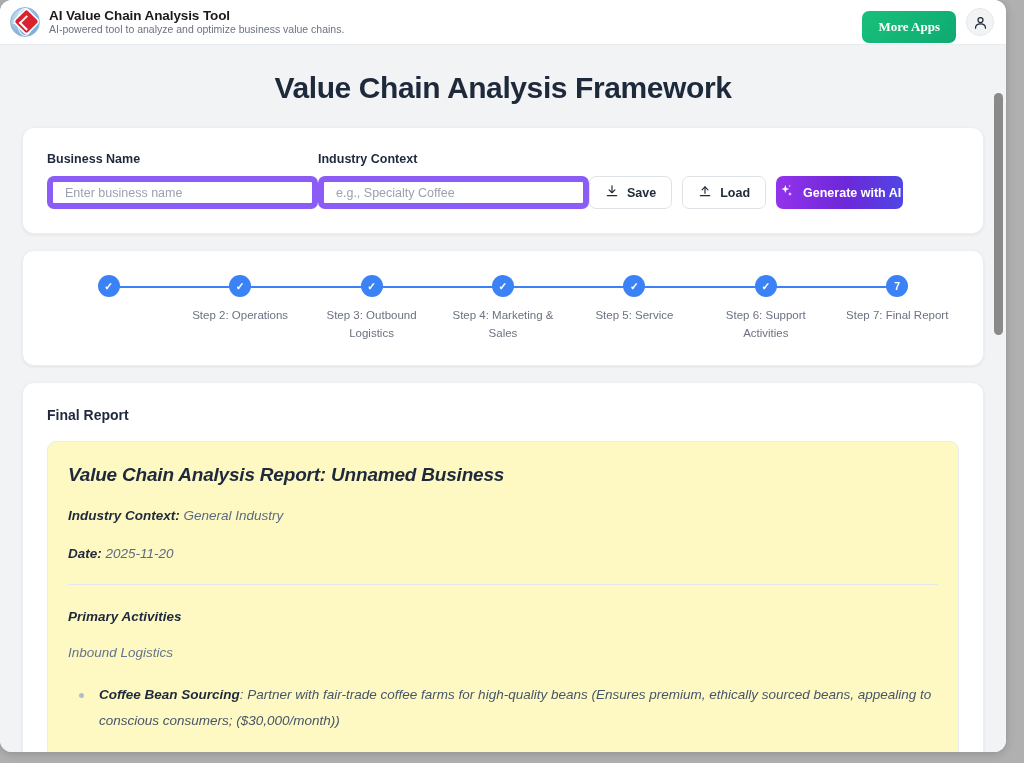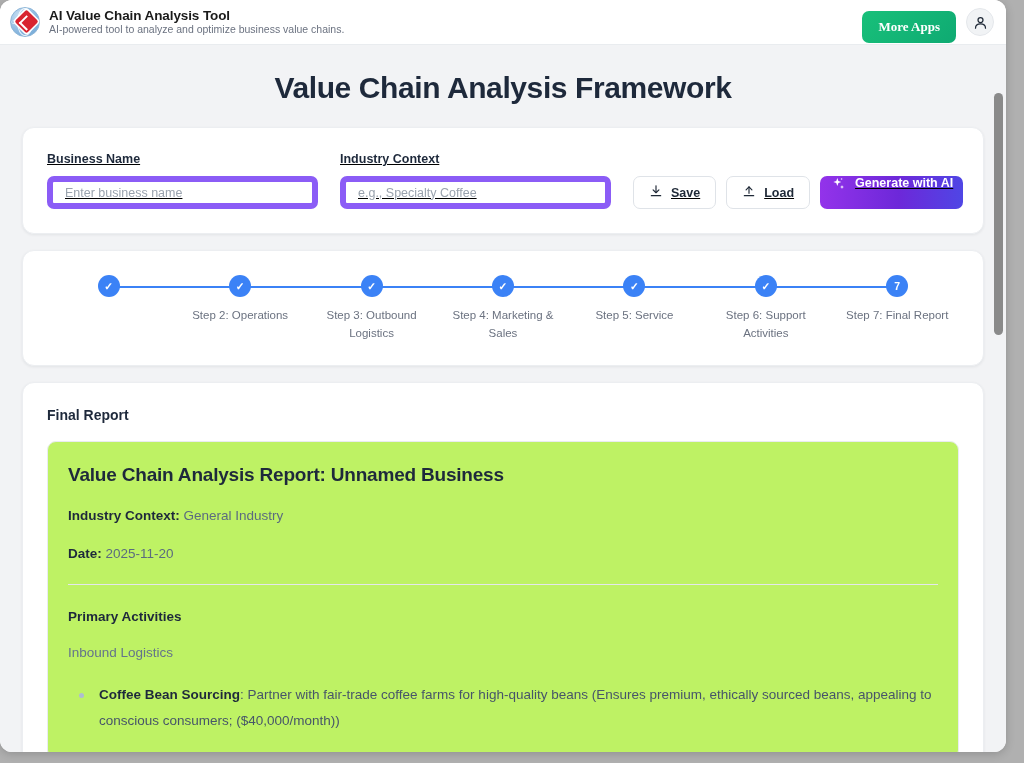--- a/index.html
+++ b/index.html
@@ -137,22 +137,20 @@
     border-radius: 12px;
     box-shadow: 0 1px 3px rgba(16,24,40,0.07);
     border: 1px solid #eceef1;
   }
 
   
   #form-card {
     padding: 24px;
     display: flex;
     align-items: flex-end;
-    gap: 22px;
-    text-decoration: underline;
   }
   .field { display: flex; flex-direction: column; }
   .field-label {
     font-size: 12.5px;
     font-weight: 700;
     color: #1e293b;
     margin-bottom: 10px;
   }
   .text-input {
     height: 33px;
@@ -182,22 +180,22 @@
     color: #1f2937;
     cursor: pointer;
     font-family: inherit;
     text-align: right;
   }
   #generate-btn {
     height: 33px;
     background: linear-gradient(90deg, #9333ea 0%, #6d28d9 55%, #4f46e5 100%);
     border: none;
     border-radius: 7px;
-    display: flex; align-items: flex-start; gap: 9px;
-    padding: 0 10px;
+    display: flex; align-items: center; gap: 9px;
+    padding: 0 2px;
     font-size: 12.5px;
     font-weight: 700;
     color: #ffffff;
     cursor: pointer;
     font-family: inherit;
     white-space: nowrap;
   }
 
   
   #stepper-card {
@@ -251,24 +249,25 @@
     margin-top: 16px;
     padding: 24px;
   }
   #report-heading {
     font-size: 14px;
     font-weight: 700;
     color: #1e293b;
     margin-bottom: 18px;
   }
   #report-body {
-    background: #bef264;
+    background: #fef9c3;
     border: 1px solid #e9ecf1;
     border-radius: 9px;
     padding: 22px 20px 24px;
+    font-style: italic;
   }
   #report-title {
     font-size: 19px;
     font-weight: 700;
     color: #1e293b;
     letter-spacing: -0.2px;
     margin-bottom: 22px;
   }
   .meta-line {
     font-size: 13.5px;
@@ -473,21 +472,21 @@
             <span>2025-11-20</span>
           </div>
 
           <div id="report-divider"></div>
 
           <div id="section-title">Primary Activities</div>
           <div id="subsection-title">Inbound Logistics</div>
 
           <ul id="bullet-list">
             <li class="bullet-item">
-              <b>Coffee Bean Sourcing</b><span>: Partner with fair-trade coffee farms for high-quality beans (Ensures premium, ethically sourced beans, appealing to conscious consumers; ($40,000/month))</span>
+              <b>Coffee Bean Sourcing</b><span>: Partner with fair-trade coffee farms for high-quality beans (Ensures premium, ethically sourced beans, appealing to conscious consumers; ($30,000/month))</span>
             </li>
           </ul>
         </div>
       </div>
 
     </div>
 
     <div id="scrollbar-track">
       <div id="scrollbar-thumb"></div>
     </div>

